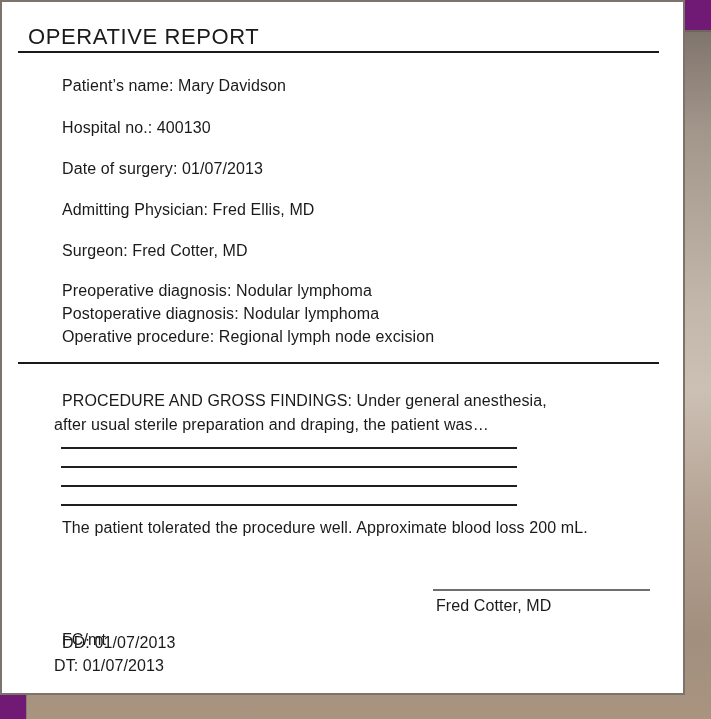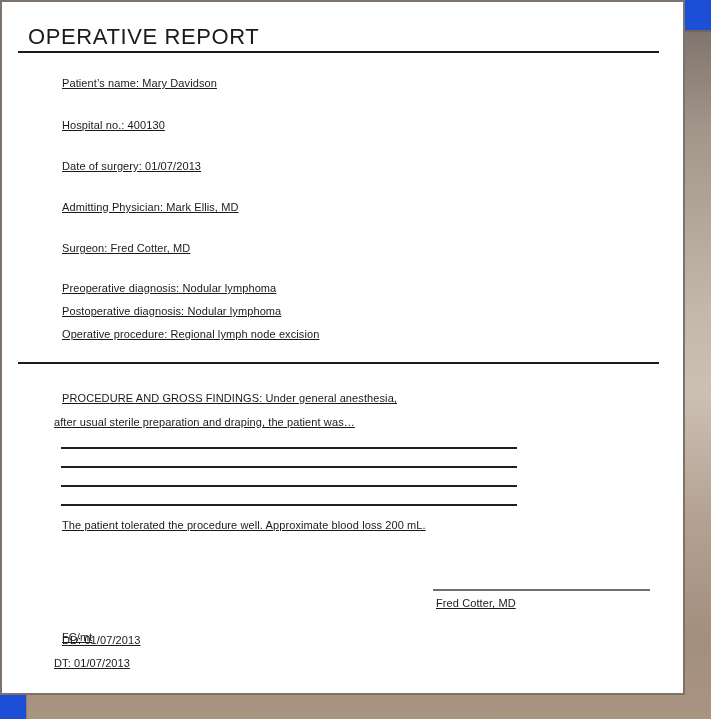--- a/index.html
+++ b/index.html
@@ -4,21 +4,21 @@
 <style>
   html, body {
     margin: 0;
     padding: 0;
     background: #ffffff;
   }
   .canvas {
     position: relative;
     width: 711px;
     height: 719px;
-    background: #1d4ed8;
+    background: #701a75;
     overflow: hidden;
     font-family: "Liberation Sans", "DejaVu Sans", sans-serif;
     color: #1a1a1a;
   }
   
   .backdrop {
     position: absolute;
     left: 26px;
     top: 30px;
     right: 0;
@@ -53,21 +53,21 @@
     font-size: 22px;
     font-weight: 400;
     letter-spacing: 0.6px;
   }
   .rule {
     height: 2px;
     background: #1a1a1a;
   }
   .rule-title   { left: 16px; top: 49px;  width: 641px; }
   .rule-section { left: 16px; top: 360px; width: 641px; }
-  .bodyline { font-size: 11px; letter-spacing: 0.1px; text-decoration: underline; }
+  .bodyline { font-size: 16px; letter-spacing: 0.1px; }
   .f0 { left: 60px; top: 75px;  }
   .f1 { left: 60px; top: 117px; }
   .f2 { left: 60px; top: 158px; text-align: right; }
   .f3 { left: 60px; top: 199px; }
   .f4 { left: 60px; top: 240px; }
   .d0 { left: 60px; top: 280px; }
   .d1 { left: 60px; top: 303px; }
   .d2 { left: 60px; top: 326px; }
   .find1   { left: 60px; top: 390px; }
   .find2   { left: 52px; top: 414px; }
@@ -96,21 +96,21 @@
   <div class="backdrop"></div>
 
   <div class="page">
 
     <h1 class="abs title">OPERATIVE REPORT</h1>
     <div class="abs rule rule-title"></div>
 
     <div class="abs bodyline f0">Patient’s name: Mary Davidson</div>
     <div class="abs bodyline f1">Hospital no.: 400130</div>
     <div class="abs bodyline f2">Date of surgery: 01/07/2013</div>
-    <div class="abs bodyline f3">Admitting Physician: Mark Ellis, MD</div>
+    <div class="abs bodyline f3">Admitting Physician: Fred Ellis, MD</div>
     <div class="abs bodyline f4">Surgeon: Fred Cotter, MD</div>
 
     <div class="abs bodyline d1">Postoperative diagnosis: Nodular lymphoma</div>
     <div class="abs bodyline d0">Preoperative diagnosis: Nodular lymphoma</div>
     <div class="abs bodyline d2">Operative procedure: Regional lymph node excision</div>
 
     <div class="abs rule rule-section"></div>
 
     <div class="abs bodyline find1">PROCEDURE AND GROSS FINDINGS: Under general anesthesia,</div>
     <div class="abs bodyline find2">after usual sterile preparation and draping, the patient was…</div>

